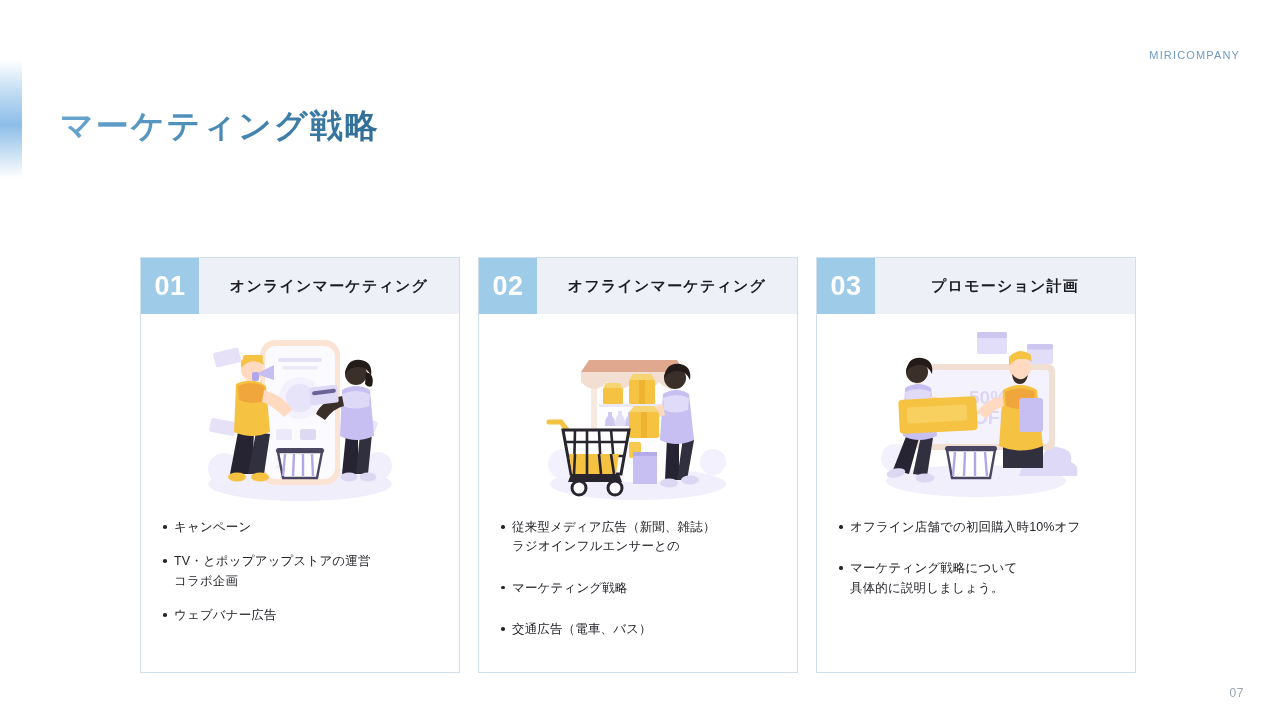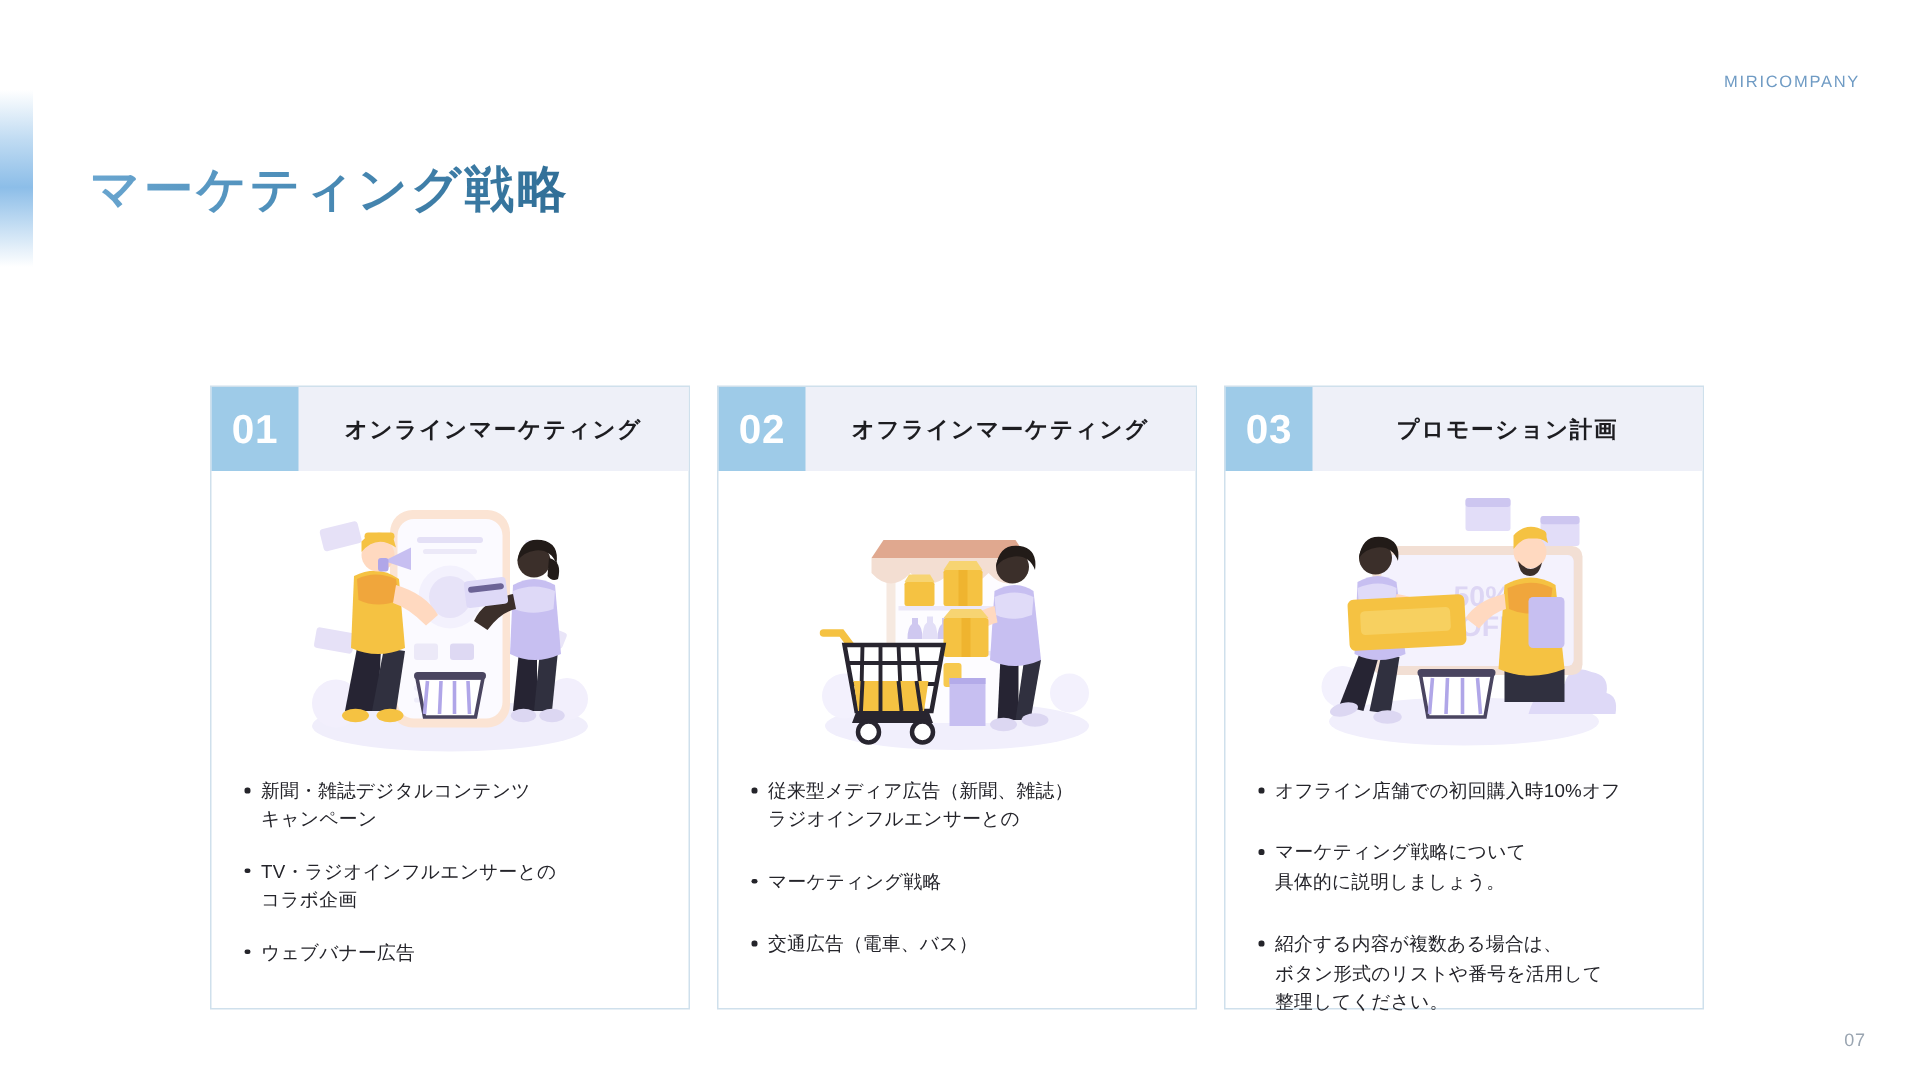--- a/index.html
+++ b/index.html
@@ -229,25 +229,24 @@
         <rect x="120" y="62" width="28" height="18" rx="2.5" fill="#ded9f7" transform="rotate(-7 134 71)"></rect>
         <rect x="122" y="66" width="24" height="4" rx="2" fill="#6c6396" transform="rotate(-7 134 68)"></rect>
 
         <path d="M88 128 h44 l-5 26 h-34 Z" fill="#ffffff" stroke="#4a4560" stroke-width="2.4"></path>
         <path d="M95 130 l-2 22 M104 130 l-1 22 M113 130 l0 22 M122 130 l1 22" stroke="#b0a6e8" stroke-width="2.4"></path>
         <rect x="86" y="124" width="48" height="5" rx="2.5" fill="#4a4560"></rect>
       </svg>
     </div>
     <ul class="bullets">
       <li>
-        <span>新聞・雑誌デジタルコンテンツ</span>
         <span>キャンペーン</span>
       </li>
       <li>
-        <span>TV・ラジオインフルエンサーとの</span>
+        <span>TV・とポップアップストアの運営</span>
         <span>コラボ企画</span>
       </li>
       <li>
         <span>ウェブバナー広告</span>
       </li>
     </ul>
   </div>
 
   <div class="card spaced">
     <div class="card-header">
@@ -381,23 +380,18 @@
       </svg>
     </div>
     <ul class="bullets">
       <li>
         <span>オフライン店舗での初回購入時10%オフ</span>
       </li>
       <li>
         <span>マーケティング戦略について</span>
         <span>具体的に説明しましょう。</span>
       </li>
-      <li>
-        <span>紹介する内容が複数ある場合は、</span>
-        <span>ボタン形式のリストや番号を活用して</span>
-        <span>整理してください。</span>
-      </li>
     </ul>
   </div>
 
 </div>
 
 <div class="page-number">07</div>
 
 </body></html>

